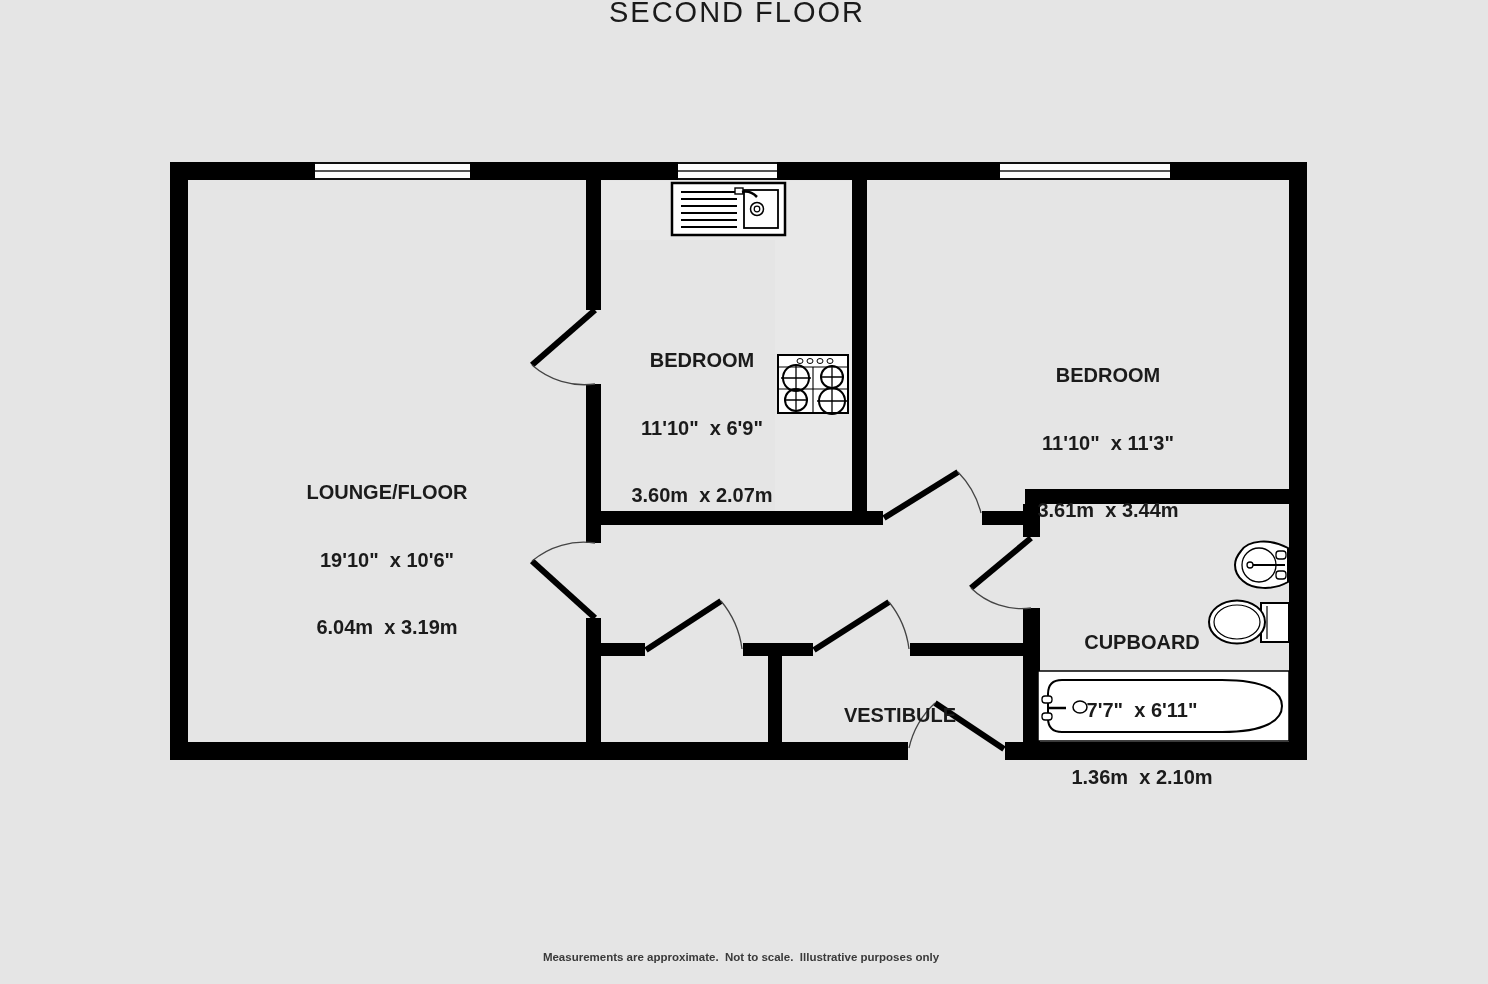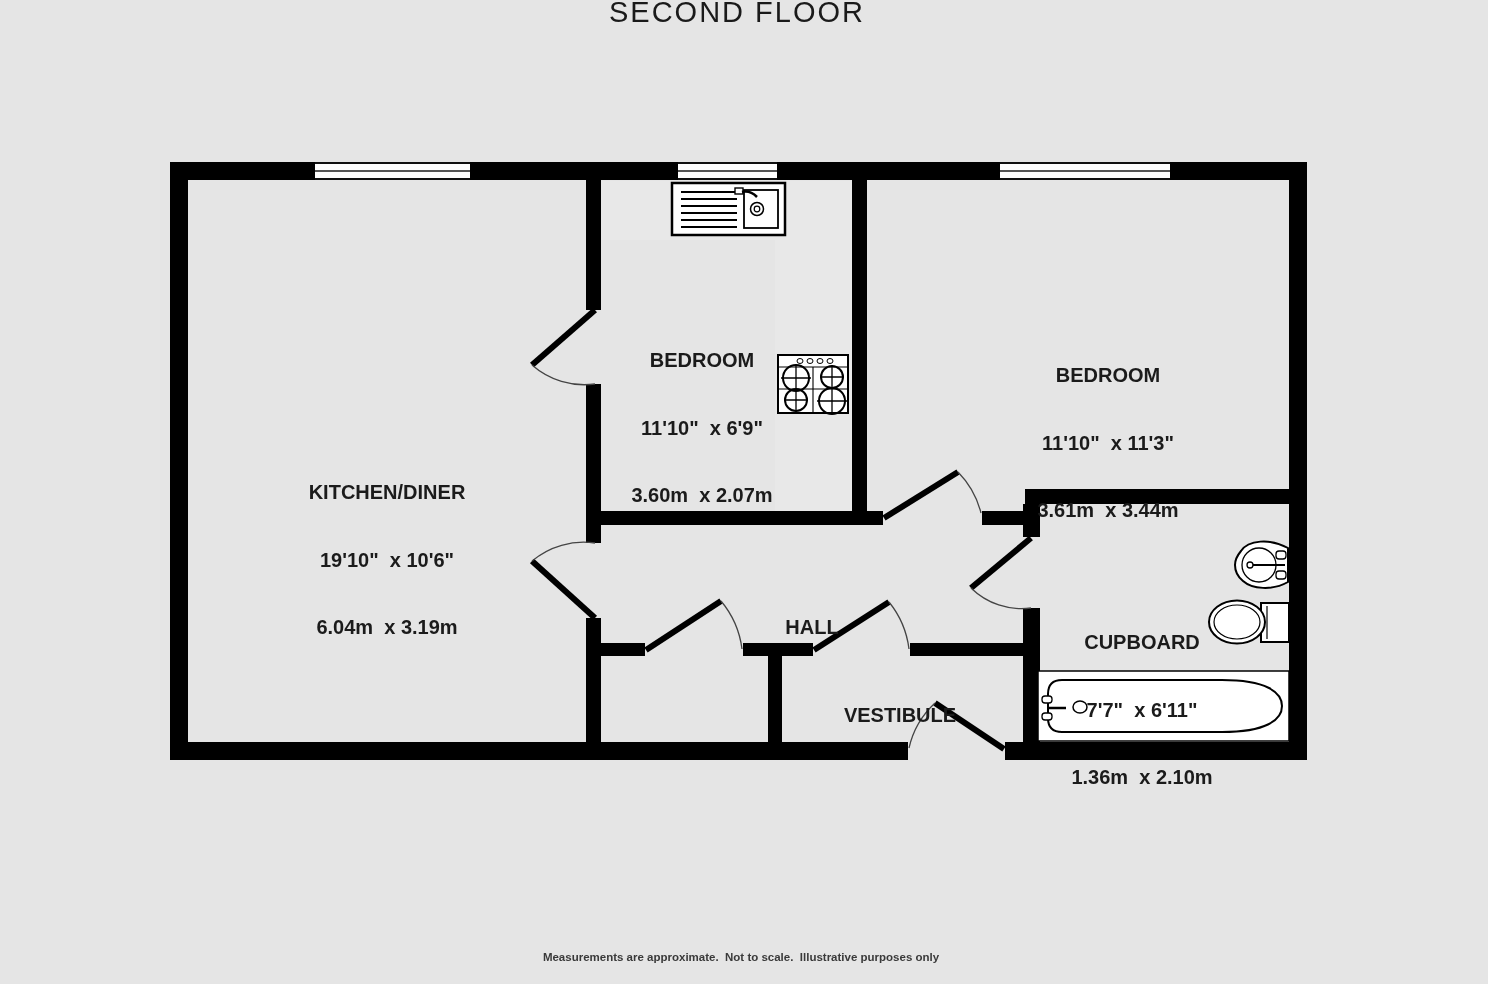--- a/index.html
+++ b/index.html
@@ -144,40 +144,37 @@
       <rect x="1038" y="671" width="251" height="70" fill="#fff" stroke-width="1.5"></rect>
       <path d="M1062,680 H1222 C1266,680 1282,692 1282,706 C1282,720 1266,732 1222,732 H1062 C1053,732 1048,727 1048,718 V694 C1048,685 1053,680 1062,680 Z" fill="#fff" stroke-width="2"></path>
       <rect x="1042" y="696" width="10" height="7" rx="3" fill="#fff" stroke-width="1.3"></rect>
       <rect x="1042" y="713" width="10" height="7" rx="3" fill="#fff" stroke-width="1.3"></rect>
       <path d="M1049,708 L1066,708" stroke-width="2.5"></path>
       <ellipse cx="1080" cy="707" rx="7" ry="6" fill="#fff" stroke-width="1.5"></ellipse>
     </g>
   </svg>
 
   <div class="room-label" style="left:387px;top:436px">
-    <div>KITCHEN/DINER</div>
+    <div>LOUNGE/FLOOR</div>
     <div>19'10"  x 10'6"</div>
     <div>6.04m  x 3.19m</div>
   </div>
 
   <div class="room-label" style="left:702px;top:304px">
     <div>BEDROOM</div>
     <div>11'10"  x 6'9"</div>
     <div>3.60m  x 2.07m</div>
   </div>
 
   <div class="room-label" style="left:1108px;top:319px">
     <div>BEDROOM</div>
     <div>11'10"  x 11'3"</div>
     <div>3.61m  x 3.44m</div>
   </div>
 
-  <div class="room-label" style="left:812px;top:571px">
-    <div>HALL</div>
-  </div>
 
 
   <div class="room-label" style="left:900px;top:659px">
     <div>VESTIBULE</div>
   </div>
 
   <div class="room-label" style="left:1142px;top:586px">
     <div>CUPBOARD</div>
     <div>7'7"  x 6'11"</div>
     <div>1.36m  x 2.10m</div>

